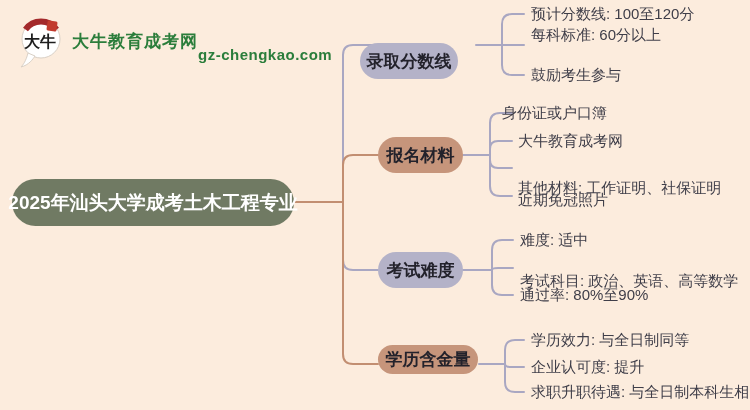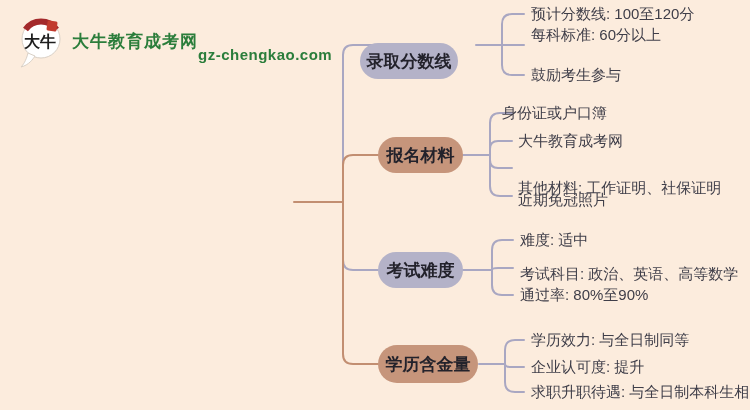--- a/index.html
+++ b/index.html
@@ -45,41 +45,41 @@
   .pill.branch {
     height: 36px;
     color: var(--branch-text);
     font-size: 17px; font-weight: bold;
   }
   .pill.lavender { background: var(--lavender); }
   .pill.tan { background: var(--tan); }
   .pill.b1 { left: 360px; top: 27px;  width: 98px; margin-top: 16px; }
   .pill.b2 { left: 378px; top: 137px; width: 85px; }
   .pill.b3 { left: 378px; top: 252px; width: 85px; }
-  .pill.b4 { left: 378px; top: 345px; width: 100px; height: 38px; }
+  .pill.b4 { left: 378px; top: 345px; width: 100px; height: 29px; }
 
   .leaf {
     position: absolute;
     font-size: 15px;
     color: var(--leaf-text);
     white-space: nowrap;
     line-height: 22px;
   }
   
   .l1a { left: 531px; top: 3px; }
   .l1b { left: 531px; top: 24px; }
   .l1c { left: 531px; top: 64px; }
   
   .l2a { left: 502px; top: 102px; }
   .l2b { left: 518px; top: 130px; }
   .l2c { left: 518px; top: 157px; margin-top: 32px; }
   .l2d { left: 518px; top: 177px; }
   
   .l3a { left: 520px; top: 229px; }
-  .l3b { left: 520px; top: 263px; text-align: right; }
+  .l3b { left: 520px; top: 270px; text-align: right; }
   .l3c { left: 520px; top: 284px; }
   
   .l4a { left: 531px; top: 329px; }
   .l4b { left: 531px; top: 356px; }
   .l4c { left: 531px; top: 381px; }
 
   .logo {
     position: absolute; left: 18px; top: 16px;
     display: flex; align-items: center; gap: 8px;
   }
@@ -142,20 +142,21 @@
       <rect x="29" y="5" width="10" height="10" rx="1.5" fill="#c23b2e" transform="rotate(8 34 10)"></rect>
       <text x="22" y="31" text-anchor="middle" font-size="16" font-weight="bold" fill="#1d1d1d">大牛</text>
     </svg>
     <div class="logo-text">
       <div class="logo-title">大牛教育成考网</div>
       <div class="logo-sub">gz-chengkao.com</div>
       <div class="logo-underline"></div>
     </div>
   </div>
 
+  <div class="pill center">2025年汕头大学成考土木工程专业</div>
 
   <div class="pill branch lavender b1">录取分数线</div>
   <div class="pill branch tan b2">报名材料</div>
   <div class="pill branch lavender b3">考试难度</div>
   <div class="pill branch tan b4">学历含金量</div>
 
   <div class="leaf l1a">预计分数线: 100至120分</div>
   <div class="leaf l1b">每科标准: 60分以上</div>
   <div class="leaf l1c">鼓励考生参与</div>
 

